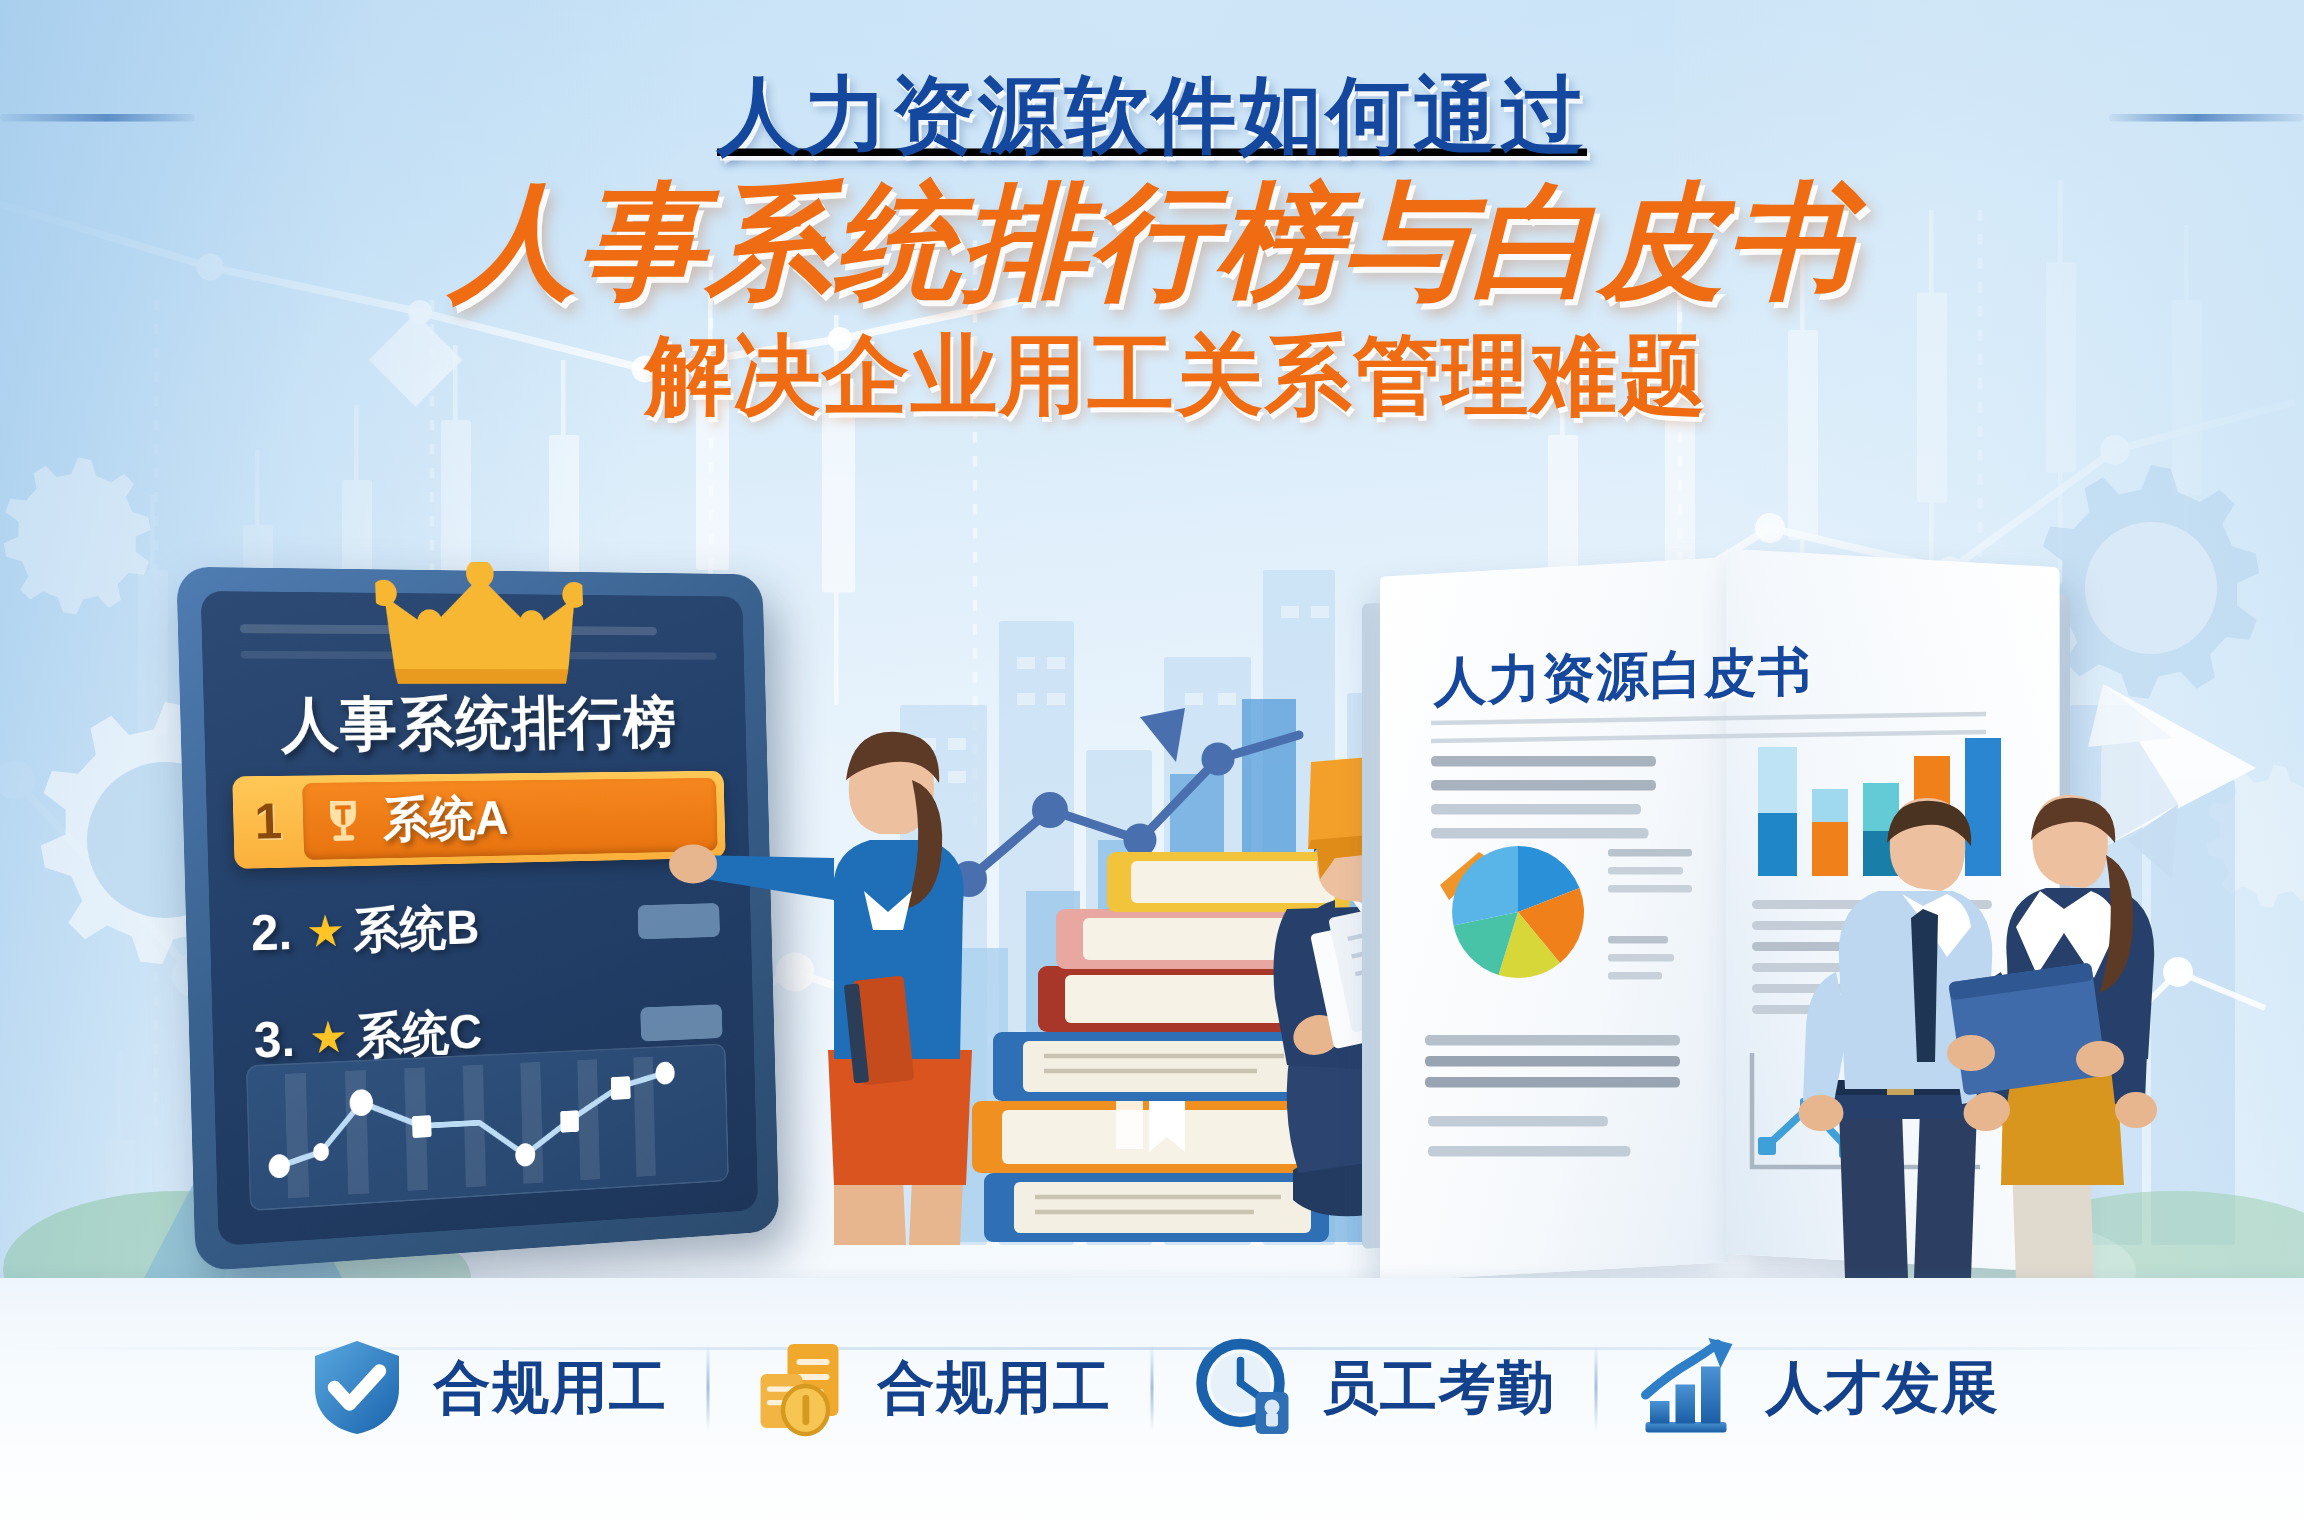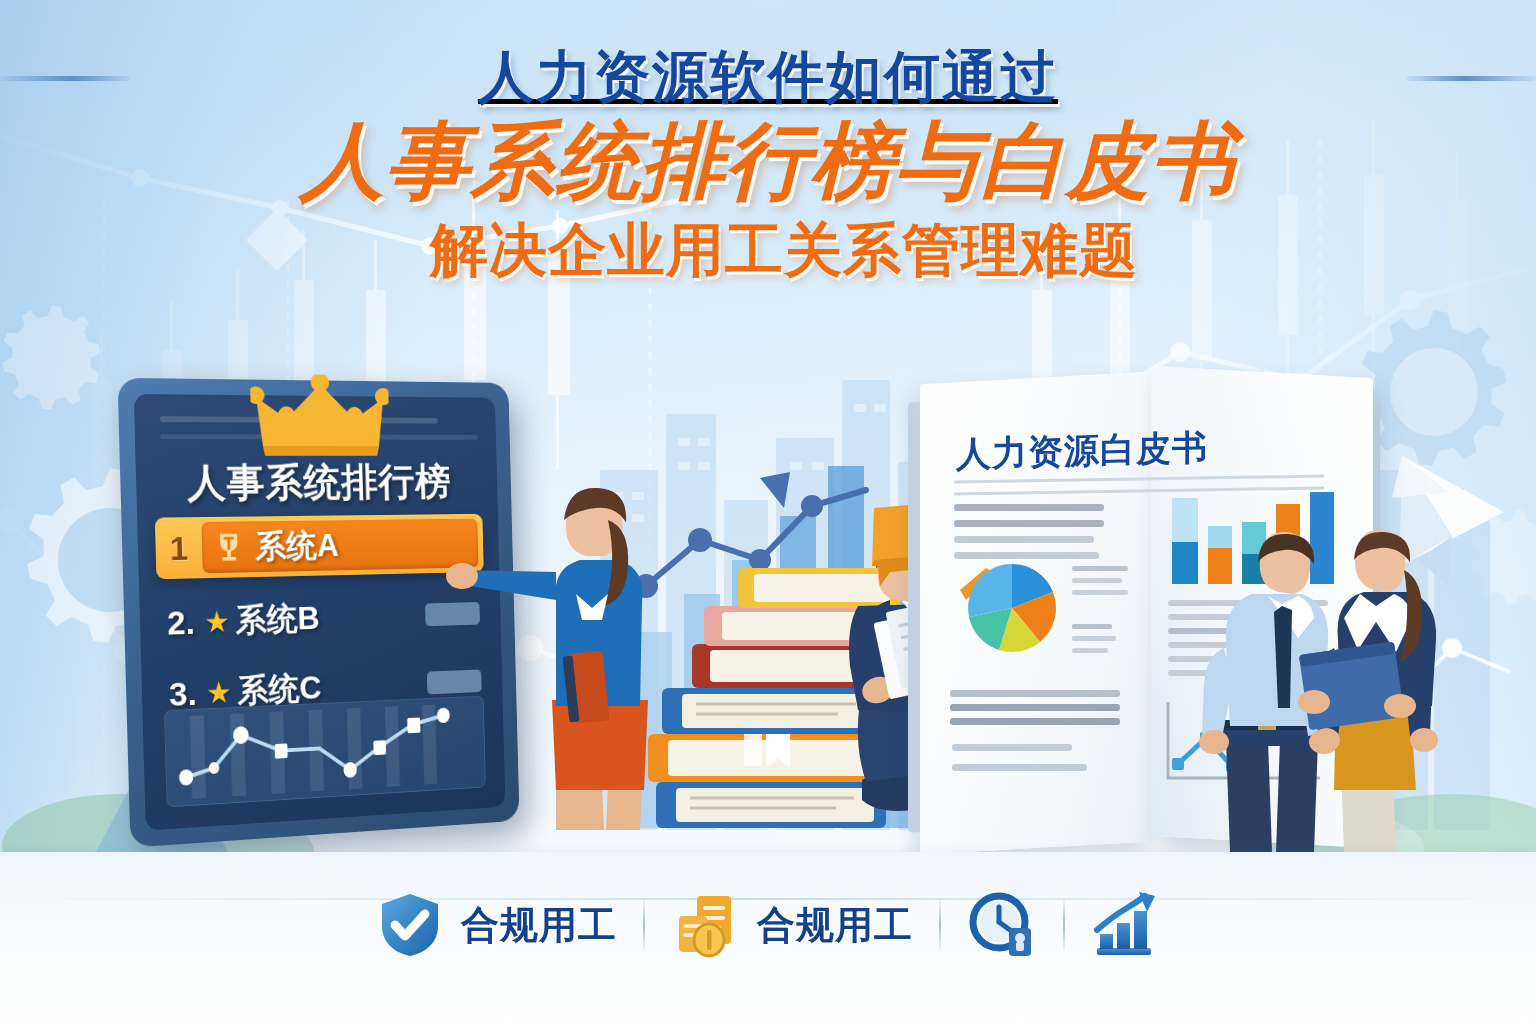--- a/index.html
+++ b/index.html
@@ -710,37 +710,39 @@
           <circle cx="32" cy="32" r="26" fill="none" stroke="#1a63ac" stroke-width="7"></circle>
           <circle cx="32" cy="32" r="20" fill="#e7f1fa"></circle>
           <g stroke="#1a63ac" stroke-width="5" stroke-linecap="round">
             <line x1="32" y1="32" x2="32" y2="17"></line>
               <line x1="32" y1="32" x2="43" y2="40"></line>
           </g>
           <rect x="42" y="38" width="22" height="28" rx="4" fill="#2f6fb5"></rect>
           <circle cx="53" cy="48" r="5" fill="#dbe9f6"></circle>
           <rect x="49" y="52" width="8" height="9" rx="2" fill="#dbe9f6"></rect>
         </svg>
+        <span class="lbl">员工考勤</span>
       </div>
 
       <div class="fdiv"></div>
 
       <div class="feature">
         <svg class="ficon" viewBox="0 0 70 70">
           <defs>
               <linearGradient id="gbar" x1="0" y1="0" x2="0" y2="1">
             <stop offset="0" stop-color="#4b93d4"></stop>
                 <stop offset="1" stop-color="#1a5ea5"></stop>
               </linearGradient>
             </defs>
           <rect x="6" y="58" width="54" height="7" rx="2" fill="url(#gbar)"></rect>
           <rect x="9" y="44" width="13" height="15" fill="url(#gbar)"></rect>
           <rect x="26" y="33" width="13" height="26" fill="url(#gbar)"></rect>
           <rect x="43" y="21" width="13" height="38" fill="url(#gbar)"></rect>
           <path d="M6 40 q16-14 30-22 q10-6 18-12" fill="none" stroke="#2f7fc8" stroke-width="6" stroke-linecap="round"></path>
           <polygon points="48,2 64,6 56,22" fill="#2f7fc8"></polygon>
         </svg>
+        <span class="lbl">人才发展</span>
       </div>
 
     </div>
   </div>
 
 </div>
 
 </body></html>

